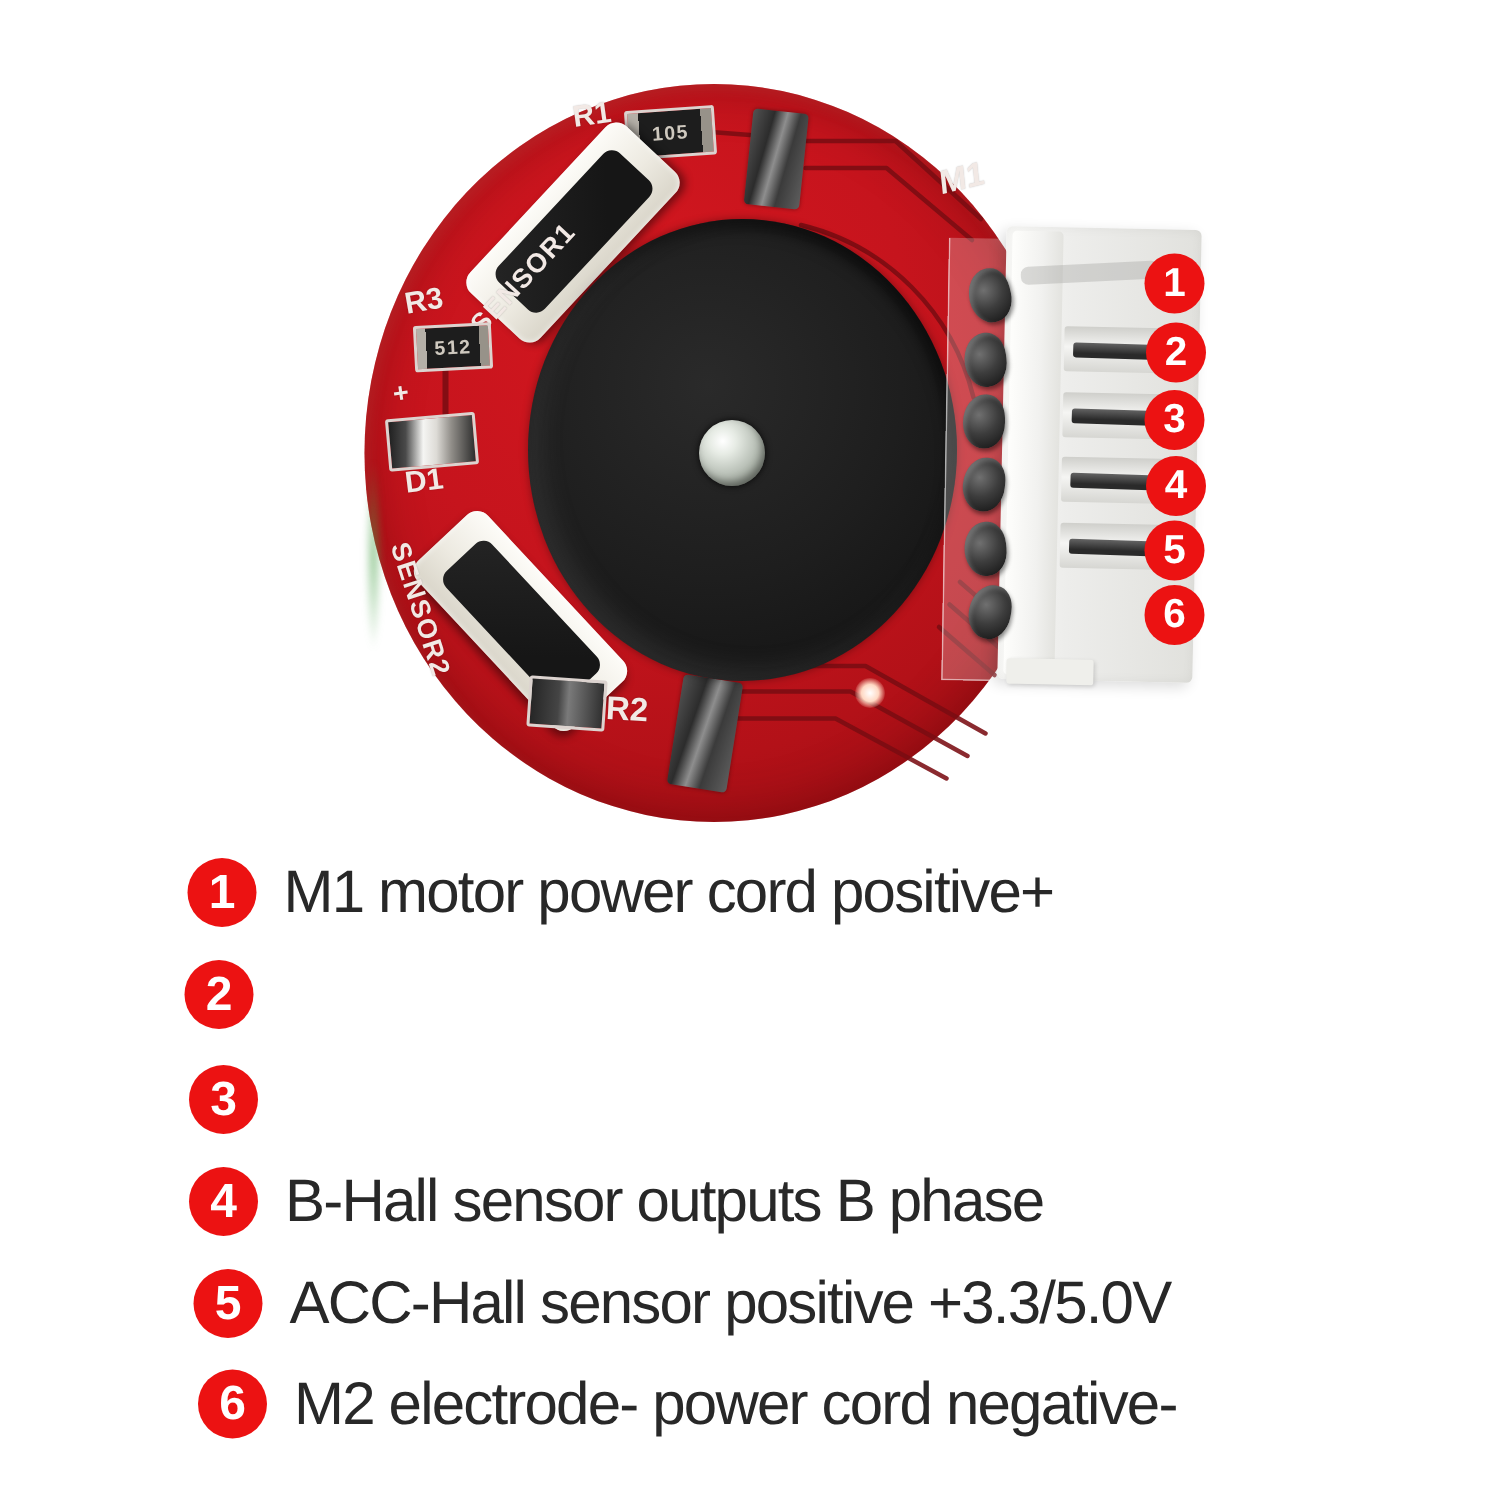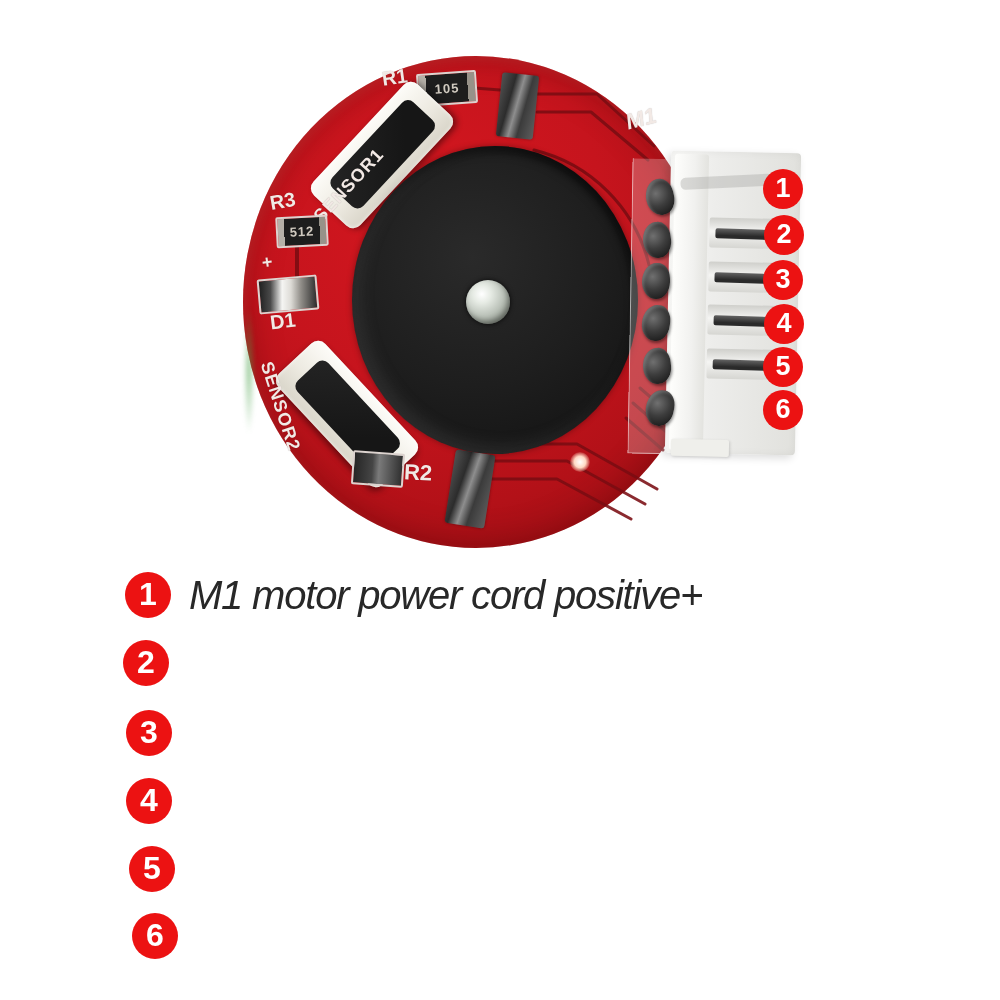--- a/index.html
+++ b/index.html
@@ -88,21 +88,21 @@
     color:#ffffff;font-size:27px;font-weight:bold;display:flex;align-items:center;justify-content:center;
     line-height:1;padding-bottom:1px;box-sizing:border-box;
   }
   
   .lrow{position:absolute;display:flex;align-items:center;gap:18px;}
   .lbadge{
     width:46px;height:46px;border-radius:50%;background:#ec1212;flex:none;
     color:#ffffff;font-size:32px;font-weight:bold;display:flex;align-items:center;justify-content:center;
     line-height:1;padding-bottom:2px;box-sizing:border-box;
   }
-  .ltext{font-size:40px;color:#282828;letter-spacing:-1.2px;white-space:nowrap;font-style:italic;}
+  .ltext{font-size:40px;color:#282828;letter-spacing:-1.2px;white-space:nowrap;}
 </style>
 </head>
 <body>
 
 <div class="stage">
 
   <div class="pcb"></div>
   <div class="green-edge"></div>
 
   <svg class="traces" width="1000" height="560" viewBox="0 0 1000 560">
@@ -189,21 +189,24 @@
     <div class="ltext">M1 motor power cord positive+</div>
   </div>
   <div class="lrow" style="left:123px;top:640px;">
     <div class="lbadge">2</div>
   </div>
   <div class="lrow" style="left:126px;top:710px;">
     <div class="lbadge">3</div>
   </div>
   <div class="lrow" style="left:126px;top:778px;">
     <div class="lbadge">4</div>
+    <div class="ltext">B-Hall sensor outputs B phase</div>
   </div>
   <div class="lrow" style="left:129px;top:846px;">
     <div class="lbadge">5</div>
+    <div class="ltext">ACC-Hall sensor positive +3.3/5.0V</div>
   </div>
   <div class="lrow" style="left:132px;top:913px;">
     <div class="lbadge">6</div>
+    <div class="ltext">M2 electrode- power cord negative-</div>
   </div>
 
 </div>
 
 </body></html>

